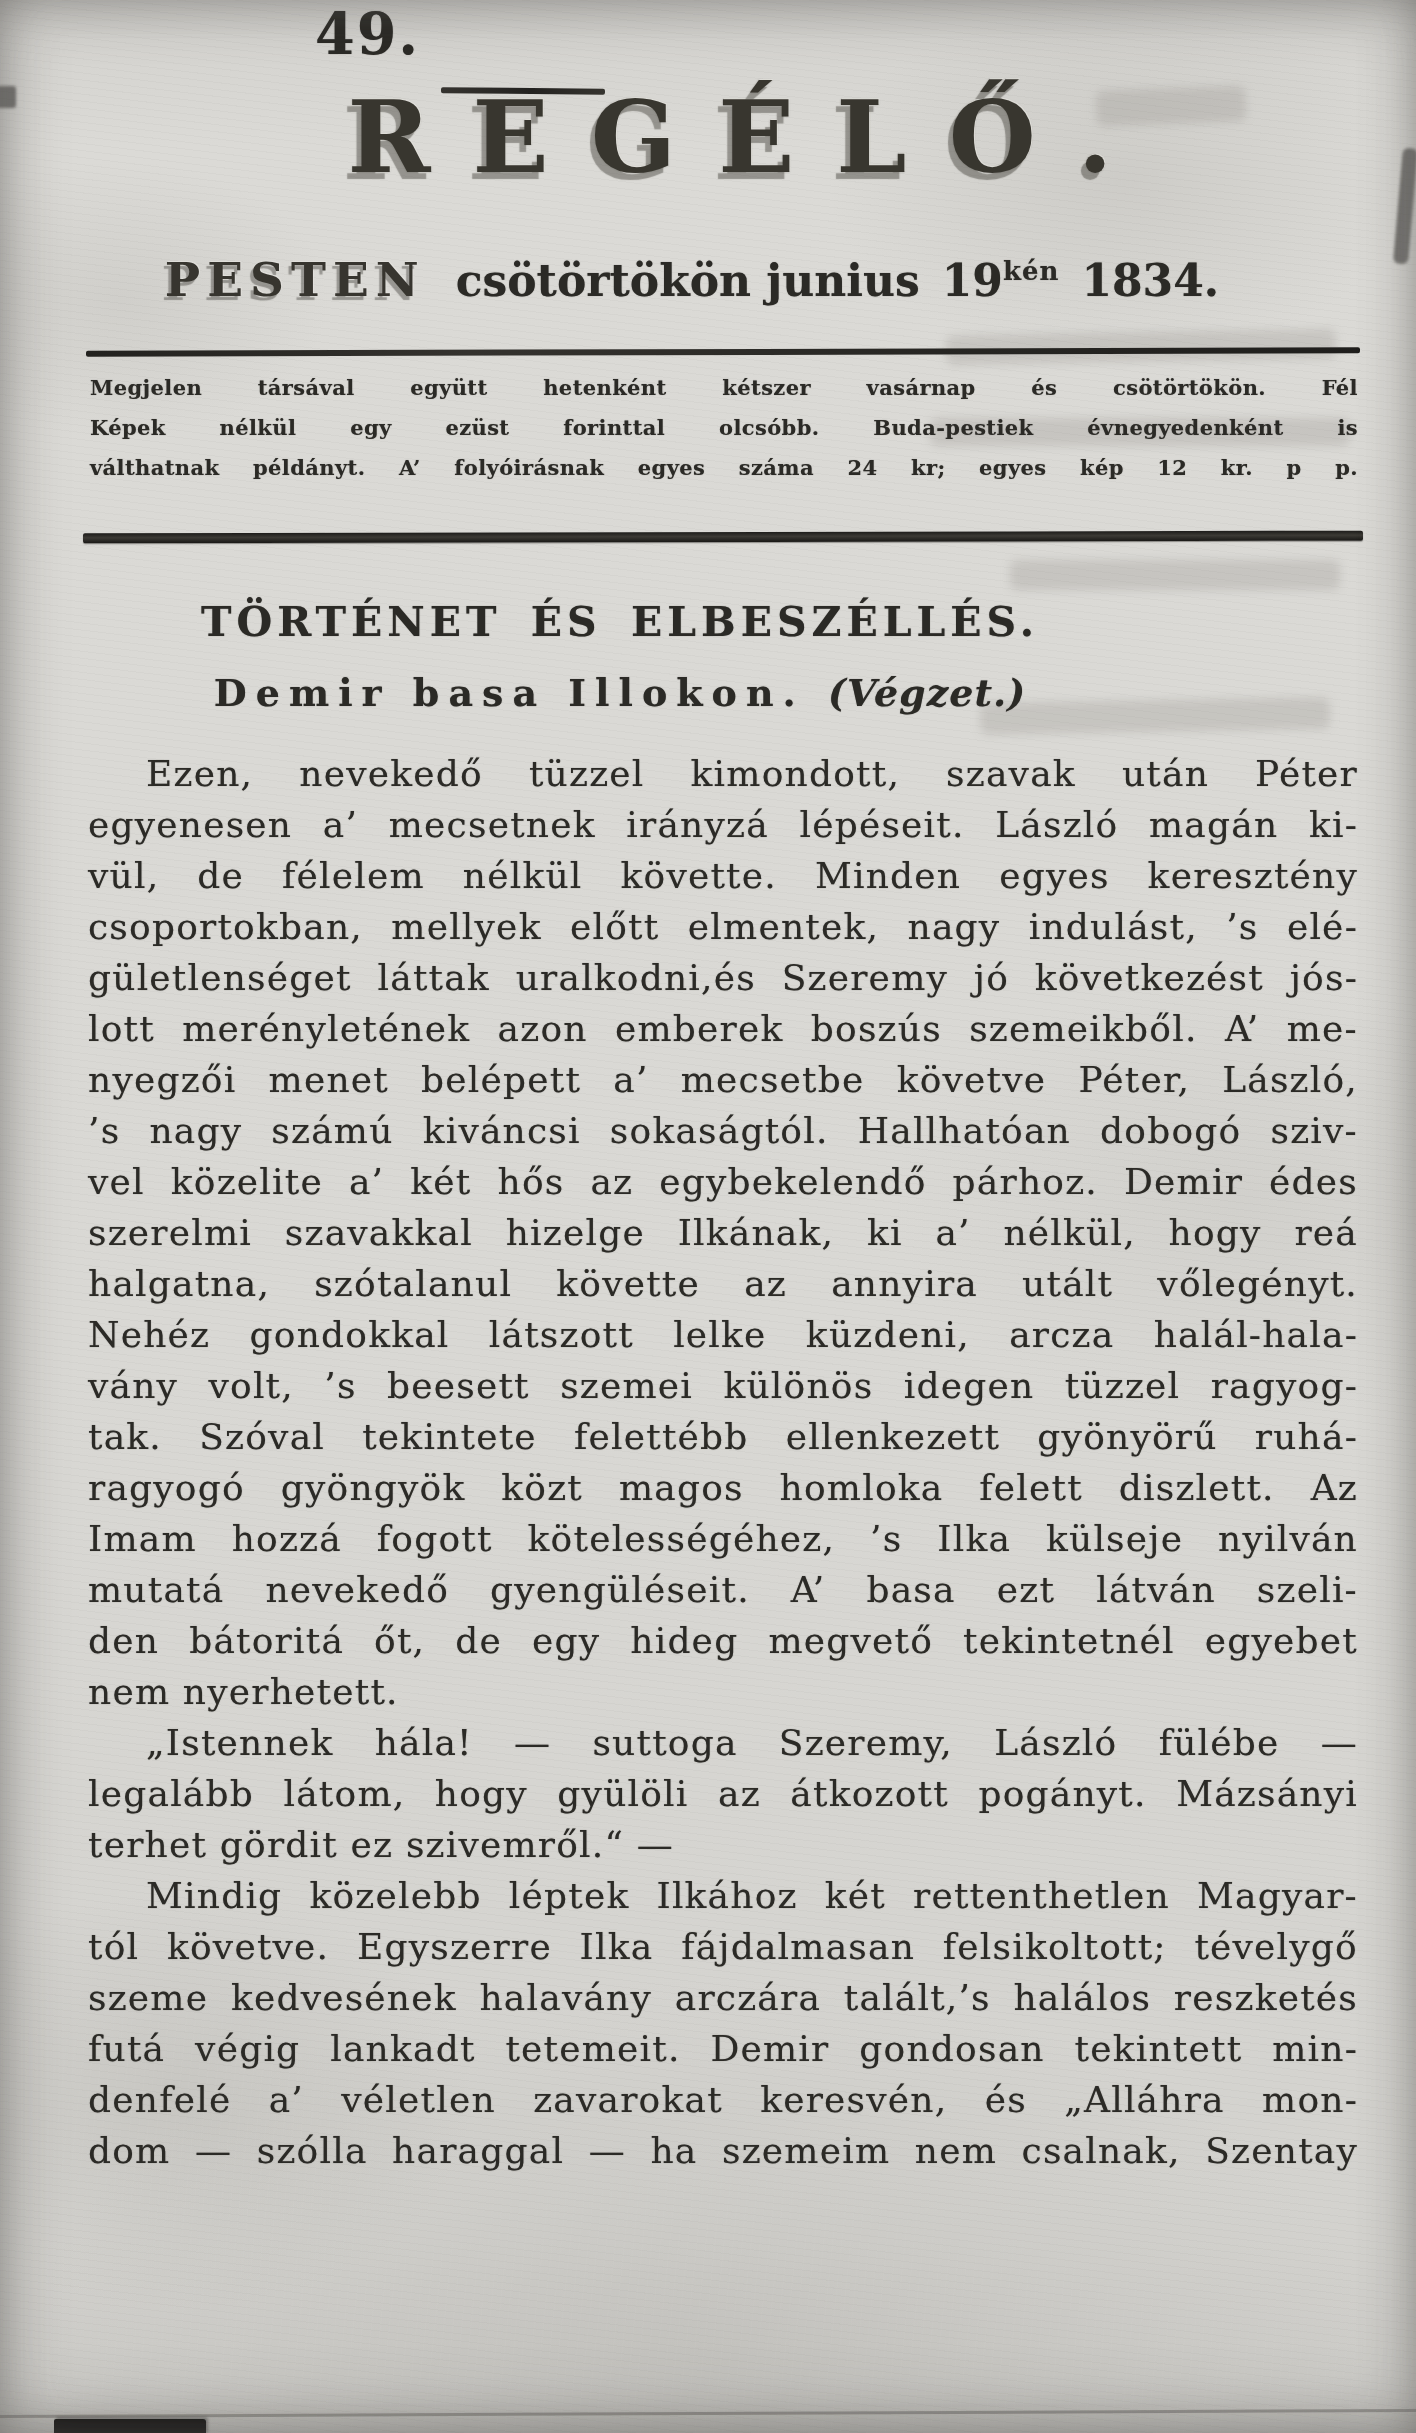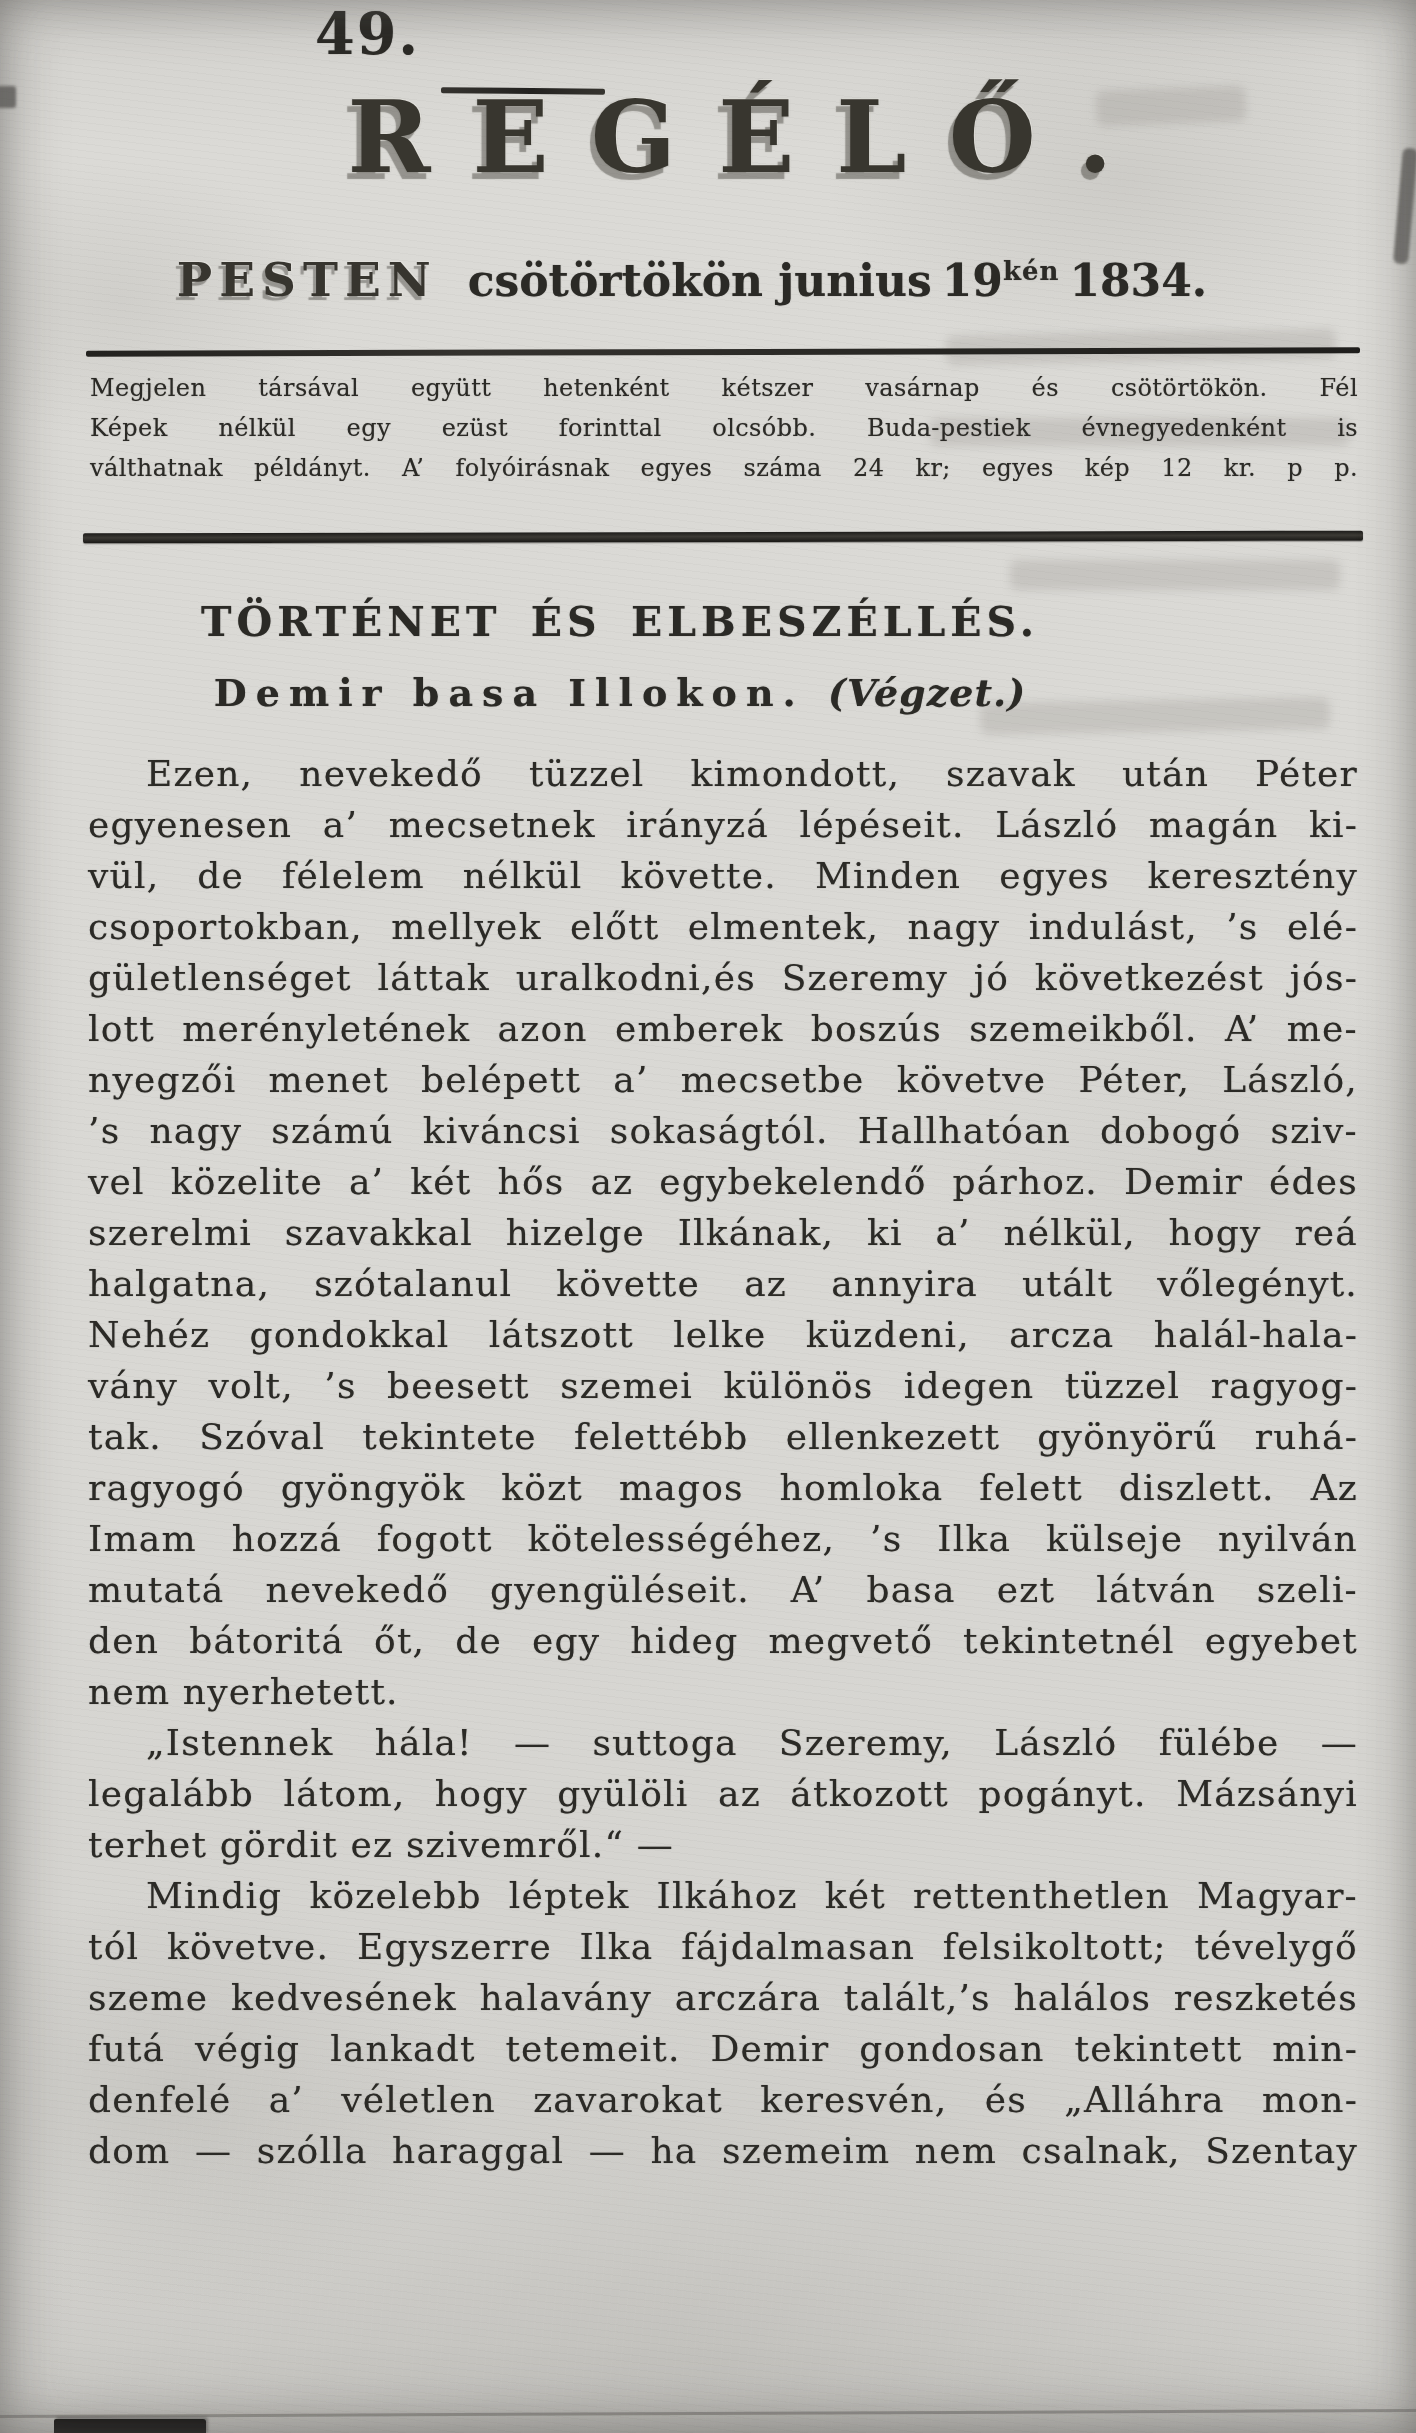--- a/index.html
+++ b/index.html
@@ -66,36 +66,36 @@
     display: flex; justify-content: center; align-items: baseline; gap: 30px;
     white-space: nowrap;
     padding-left: 22px;
   }
   .dateline .city {
     font-size: 47px; font-weight: 700; letter-spacing: 7px;
     color: #37352f;
     text-shadow: -3px 4px 1px rgba(52,50,44,0.40), 1px -1px 0 rgba(228,227,222,0.7);
   }
   .dateline .rest {
-    display: inline-flex; align-items: baseline; gap: 10px;
+    display: inline-flex; align-items: baseline; gap: 22px;
     font-size: 44px; font-weight: 700;
     text-shadow: 0 0 1px rgba(40,38,34,0.5);
   }
   .dateline sup { font-size: 26px; vertical-align: super; line-height: 0; letter-spacing: 1px; }
 
   .header-rule {
     position: absolute; top: 349px; left: 86px; width: 1274px; height: 6px;
     background: linear-gradient(90deg, #23221f, #34322e 30%, #262522 70%, #1f1e1c);
     transform: rotate(-0.15deg); border-radius: 2px;
   }
 
   
   .imprint {
     position: absolute; top: 368px; left: 90px; width: 1268px;
-    font-size: 24px; font-weight: 400; line-height: 40px;
+    font-size: 21px; font-weight: 700; line-height: 40px;
     letter-spacing: 0.4px;
     text-shadow: 0 0 1px rgba(42,40,36,0.45);
   }
   .imprint-line { text-align: justify; text-align-last: justify; }
 
   .section-divider {
     position: absolute; top: 532px; left: 83px; width: 1280px; height: 10px;
     background: linear-gradient(180deg, #1d1c1a 0%, #3c3a35 45%, #191816 100%);
     transform: rotate(-0.12deg); border-radius: 2px;
     box-shadow: 0 1px 1px rgba(70,68,64,0.5);

